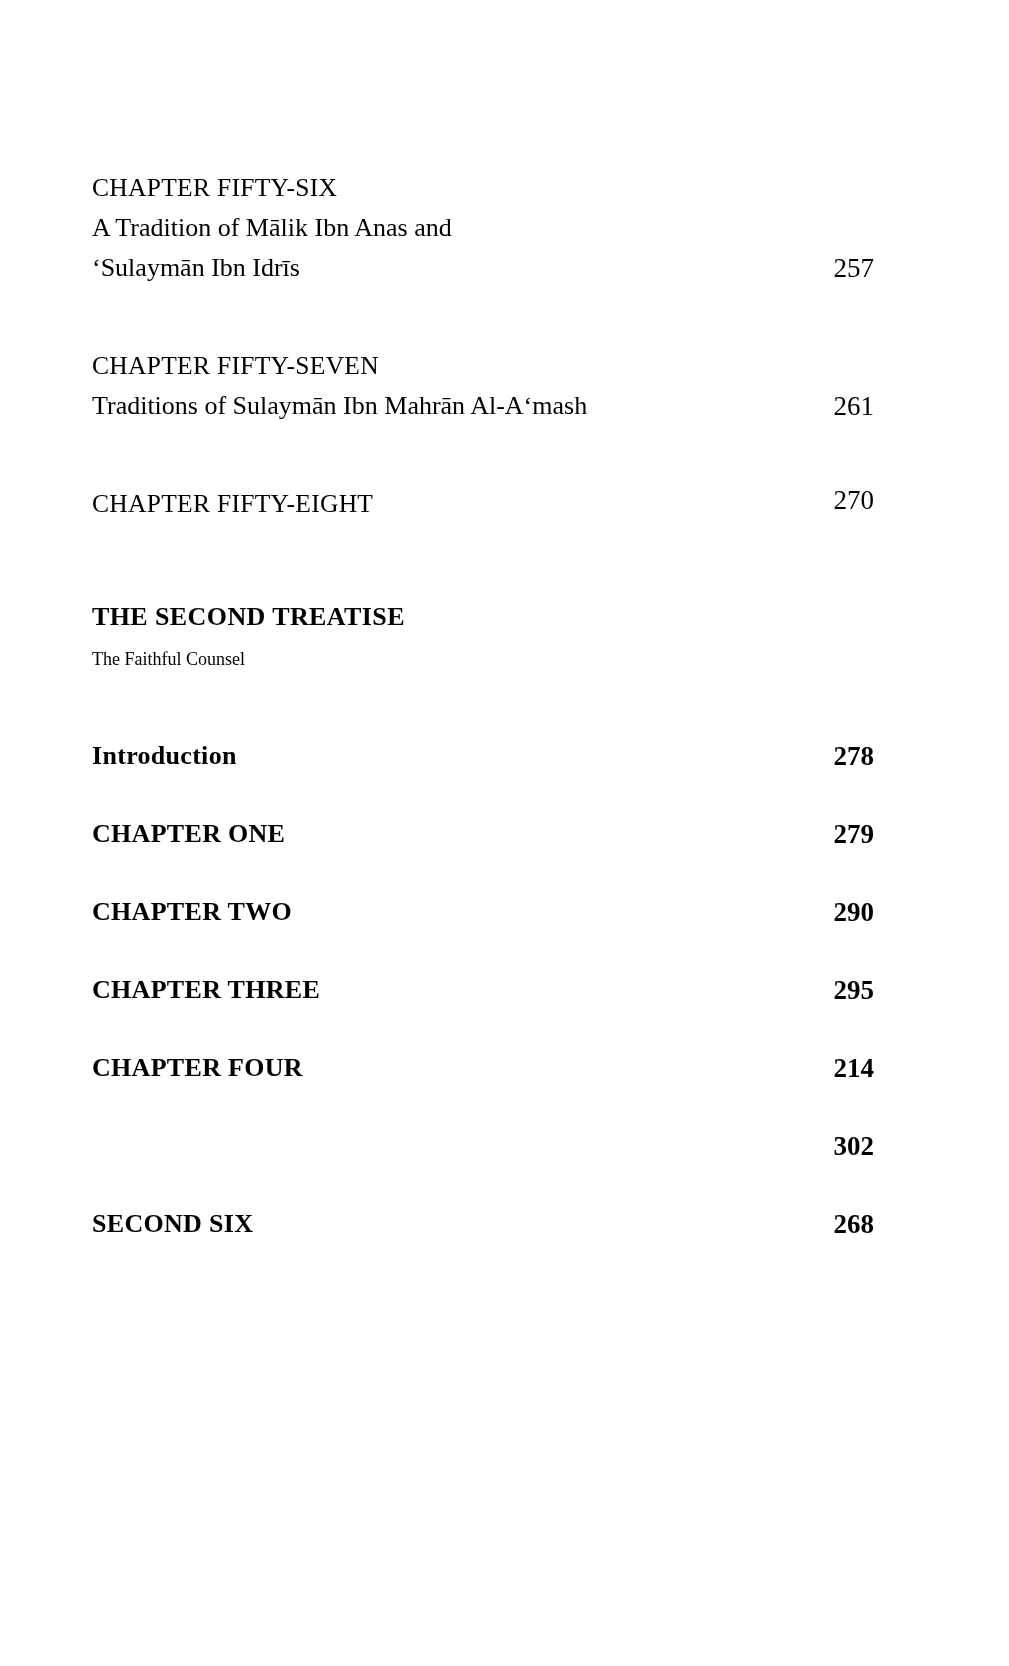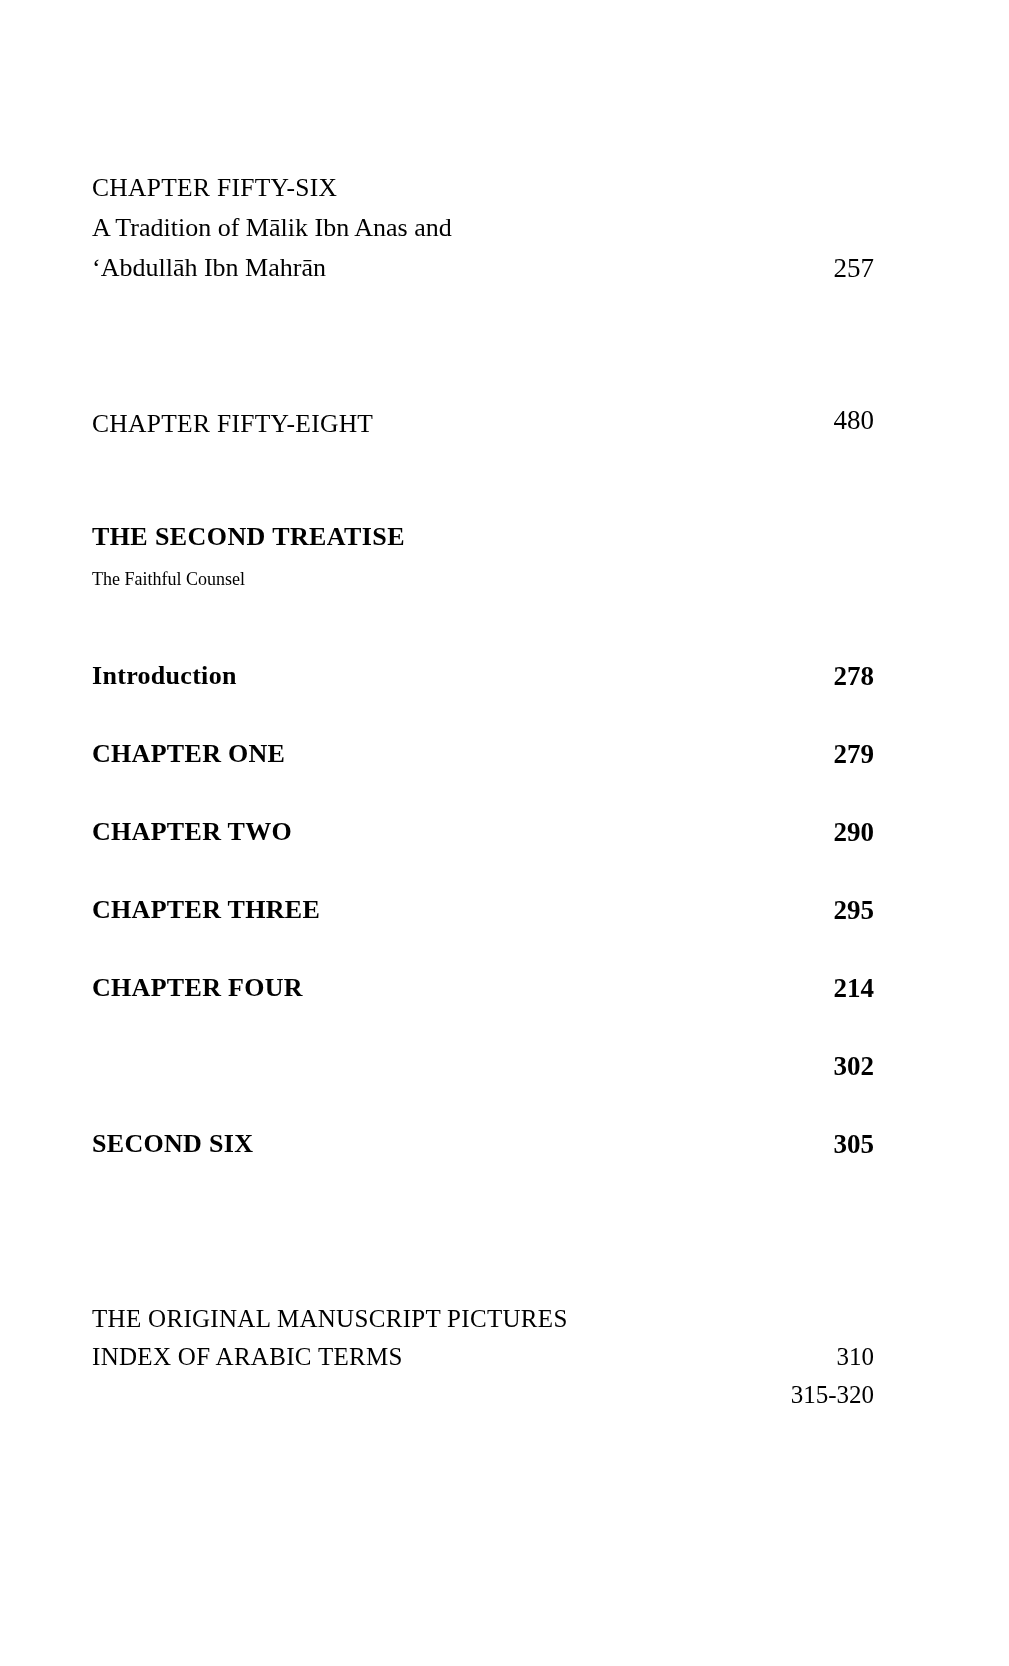--- a/index.html
+++ b/index.html
@@ -111,35 +111,42 @@
 <body>
 
 <div class="page">
 
   <div class="toc">
 
     <div class="entry">
       <div class="lines">
         <div class="line smallcapsish">CHAPTER FIFTY-SIX</div>
         <div class="line">A Tradition of Mālik Ibn Anas and</div>
-        <div class="line">‘Abdullāh Ibn Mahrān</div>
+        <div class="line">‘Sulaymān Ibn Idrīs</div>
       </div>
       <div class="pageno" style="top:80px;">257</div>
     </div>
 
     <div class="gap-md"></div>
 
+    <div class="entry">
+      <div class="lines">
+        <div class="line smallcapsish">CHAPTER FIFTY-SEVEN</div>
+        <div class="line">Traditions of Sulaymān Ibn Mahrān Al-A‘mash</div>
+      </div>
+      <div class="pageno" style="top:40px;">261</div>
+    </div>
 
     <div class="gap-md"></div>
 
     <div class="entry">
       <div class="lines">
         <div class="line smallcapsish">CHAPTER FIFTY-EIGHT</div>
       </div>
-      <div class="pageno" style="top:-4px;">480</div>
+      <div class="pageno" style="top:-4px;">270</div>
     </div>
 
     <div class="gap-lg"></div>
 
     <div>
       <div class="treatise-title">THE SECOND TREATISE</div>
       <div class="treatise-sub">The Faithful Counsel</div>
     </div>
 
     <div class="gap-md"></div>
@@ -162,29 +169,19 @@
     </div>
     <div class="simple-row">
       <div class="label smallcapsish">CHAPTER FOUR</div>
       <div class="pageno">214</div>
     </div>
     <div class="simple-row">
       <div class="pageno">302</div>
     </div>
     <div class="simple-row">
       <div class="label smallcapsish">SECOND SIX</div>
-      <div class="pageno">305</div>
+      <div class="pageno">268</div>
     </div>
 
   </div>
 
-  <div class="backmatter">
-    <div class="bm-row">
-      <div class="bm-label">THE ORIGINAL MANUSCRIPT PICTURES</div>
-      <div class="bm-page">310</div>
-    </div>
-    <div class="bm-row">
-      <div class="bm-label">INDEX OF ARABIC TERMS</div>
-      <div class="bm-page">315-320</div>
-    </div>
-  </div>
 
 </div>
 
 </body></html>

